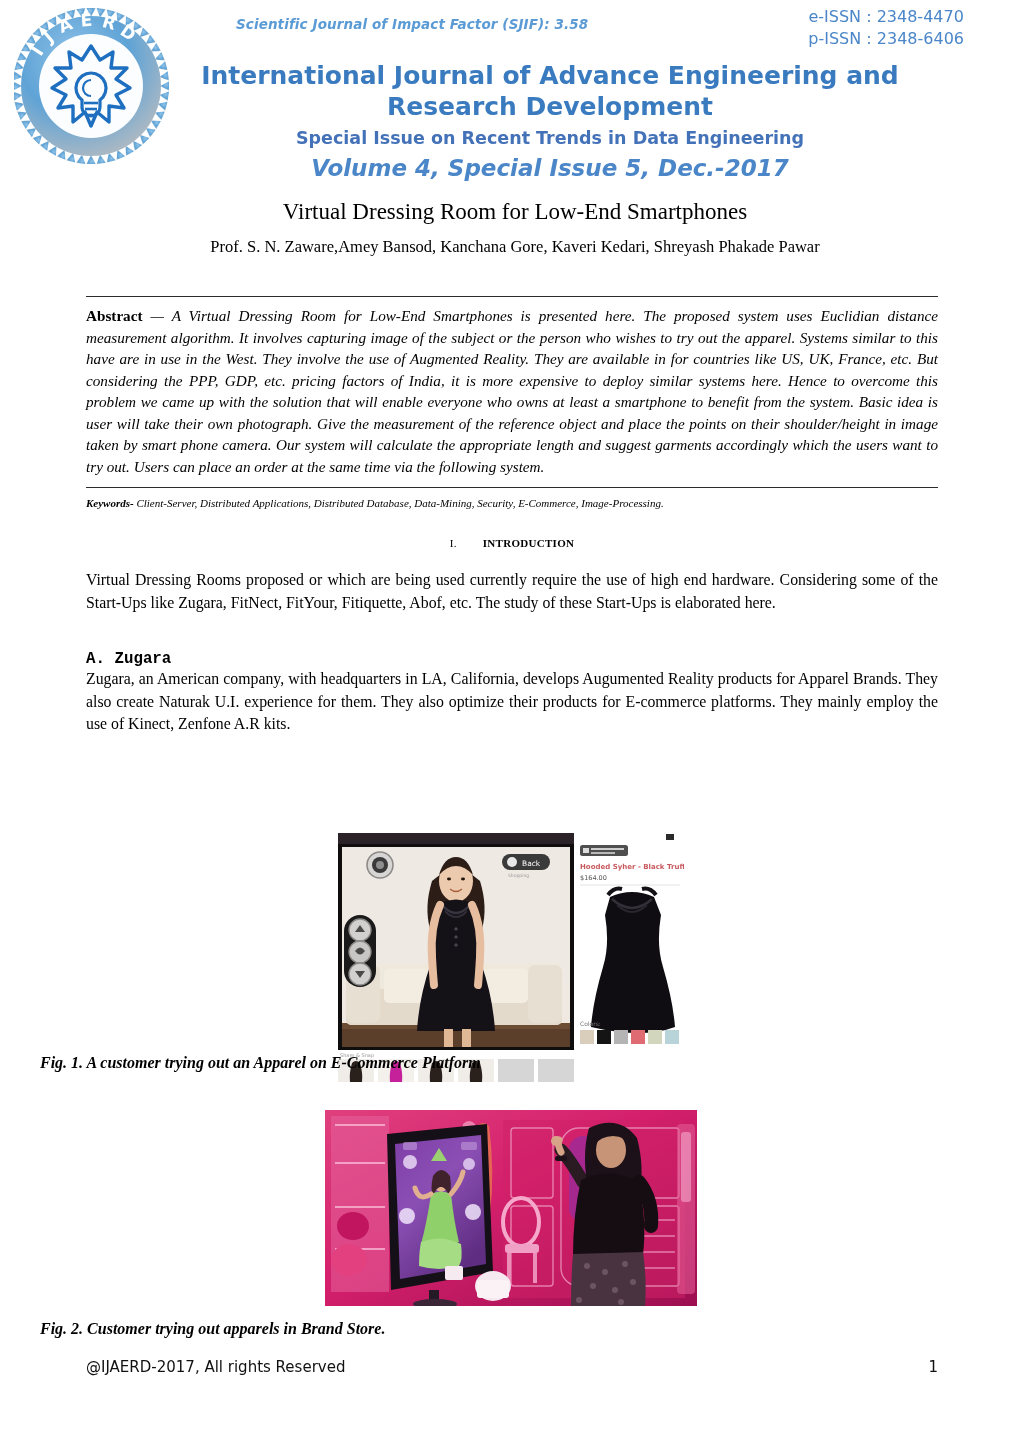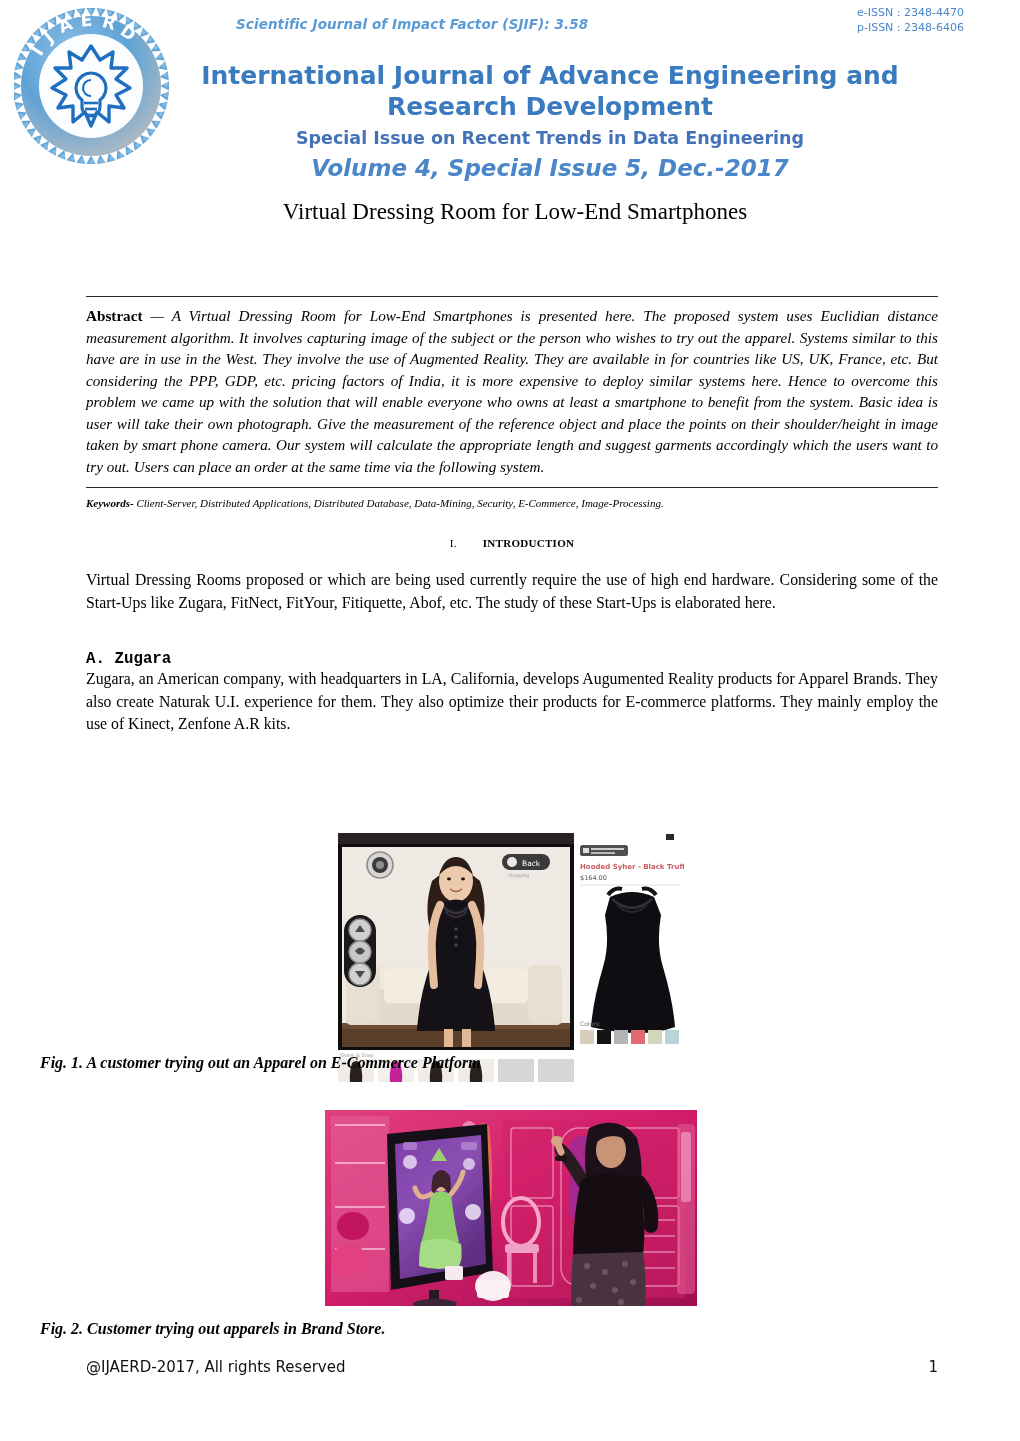--- a/index.html
+++ b/index.html
@@ -45,21 +45,21 @@
     font-size: 13.5px;
     color: #5b9bd5;
     letter-spacing: 0.1px;
   }
   .issn-box {
     position: absolute;
     right: 56px;
     top: 6px;
     text-align: center;
     font-family: "DejaVu Sans", sans-serif;
-    font-size: 11px;
+    font-size: 16px;
     line-height: 1.35;
     color: #4a86c8;
   }
 
   .journal-title {
     position: absolute;
     left: 170px;
     top: 60px;
     width: 760px;
     text-align: center;
@@ -327,20 +327,21 @@
       <div>p-ISSN : 2348-6406</div>
     </div>
 
     <div class="journal-title">International Journal of Advance Engineering and Research Development</div>
     <div class="special-issue">Special Issue on Recent Trends in Data Engineering</div>
     <div class="volume-line">Volume 4, Special Issue 5, Dec.-2017</div>
   </div>
 
   <div class="title-block">
     <h1 class="paper-title">Virtual Dressing Room for Low-End Smartphones</h1>
+    <div class="authors">Prof. S. N. Zaware,Amey Bansod, Kanchana Gore, Kaveri Kedari, Shreyash Phakade Pawar</div>
   </div>
 
   <div class="body-col">
 
     <hr class="rule">
 
     <p class="abstract"><span class="lbl">Abstract</span><span> — </span><span>A Virtual Dressing Room for Low-End Smartphones is presented here. The proposed system uses Euclidian distance measurement algorithm. It involves capturing image of the subject or the person who wishes to try out the apparel. Systems similar to this have are in use in the West. They involve the use of Augmented Reality. They are available in for countries like US, UK, France, etc. But considering the PPP, GDP, etc. pricing factors of India, it is more expensive to deploy similar systems here. Hence to overcome this problem we came up with the solution that will enable everyone who owns at least a smartphone to benefit from the system. Basic idea is user will take their own photograph. Give the measurement of the reference object and place the points on their shoulder/height in image taken by smart phone camera. Our system will calculate the appropriate length and suggest garments accordingly which the users want to try out. Users can place an order at the same time via the following system.</span></p>
 
     <hr class="rule">
 

